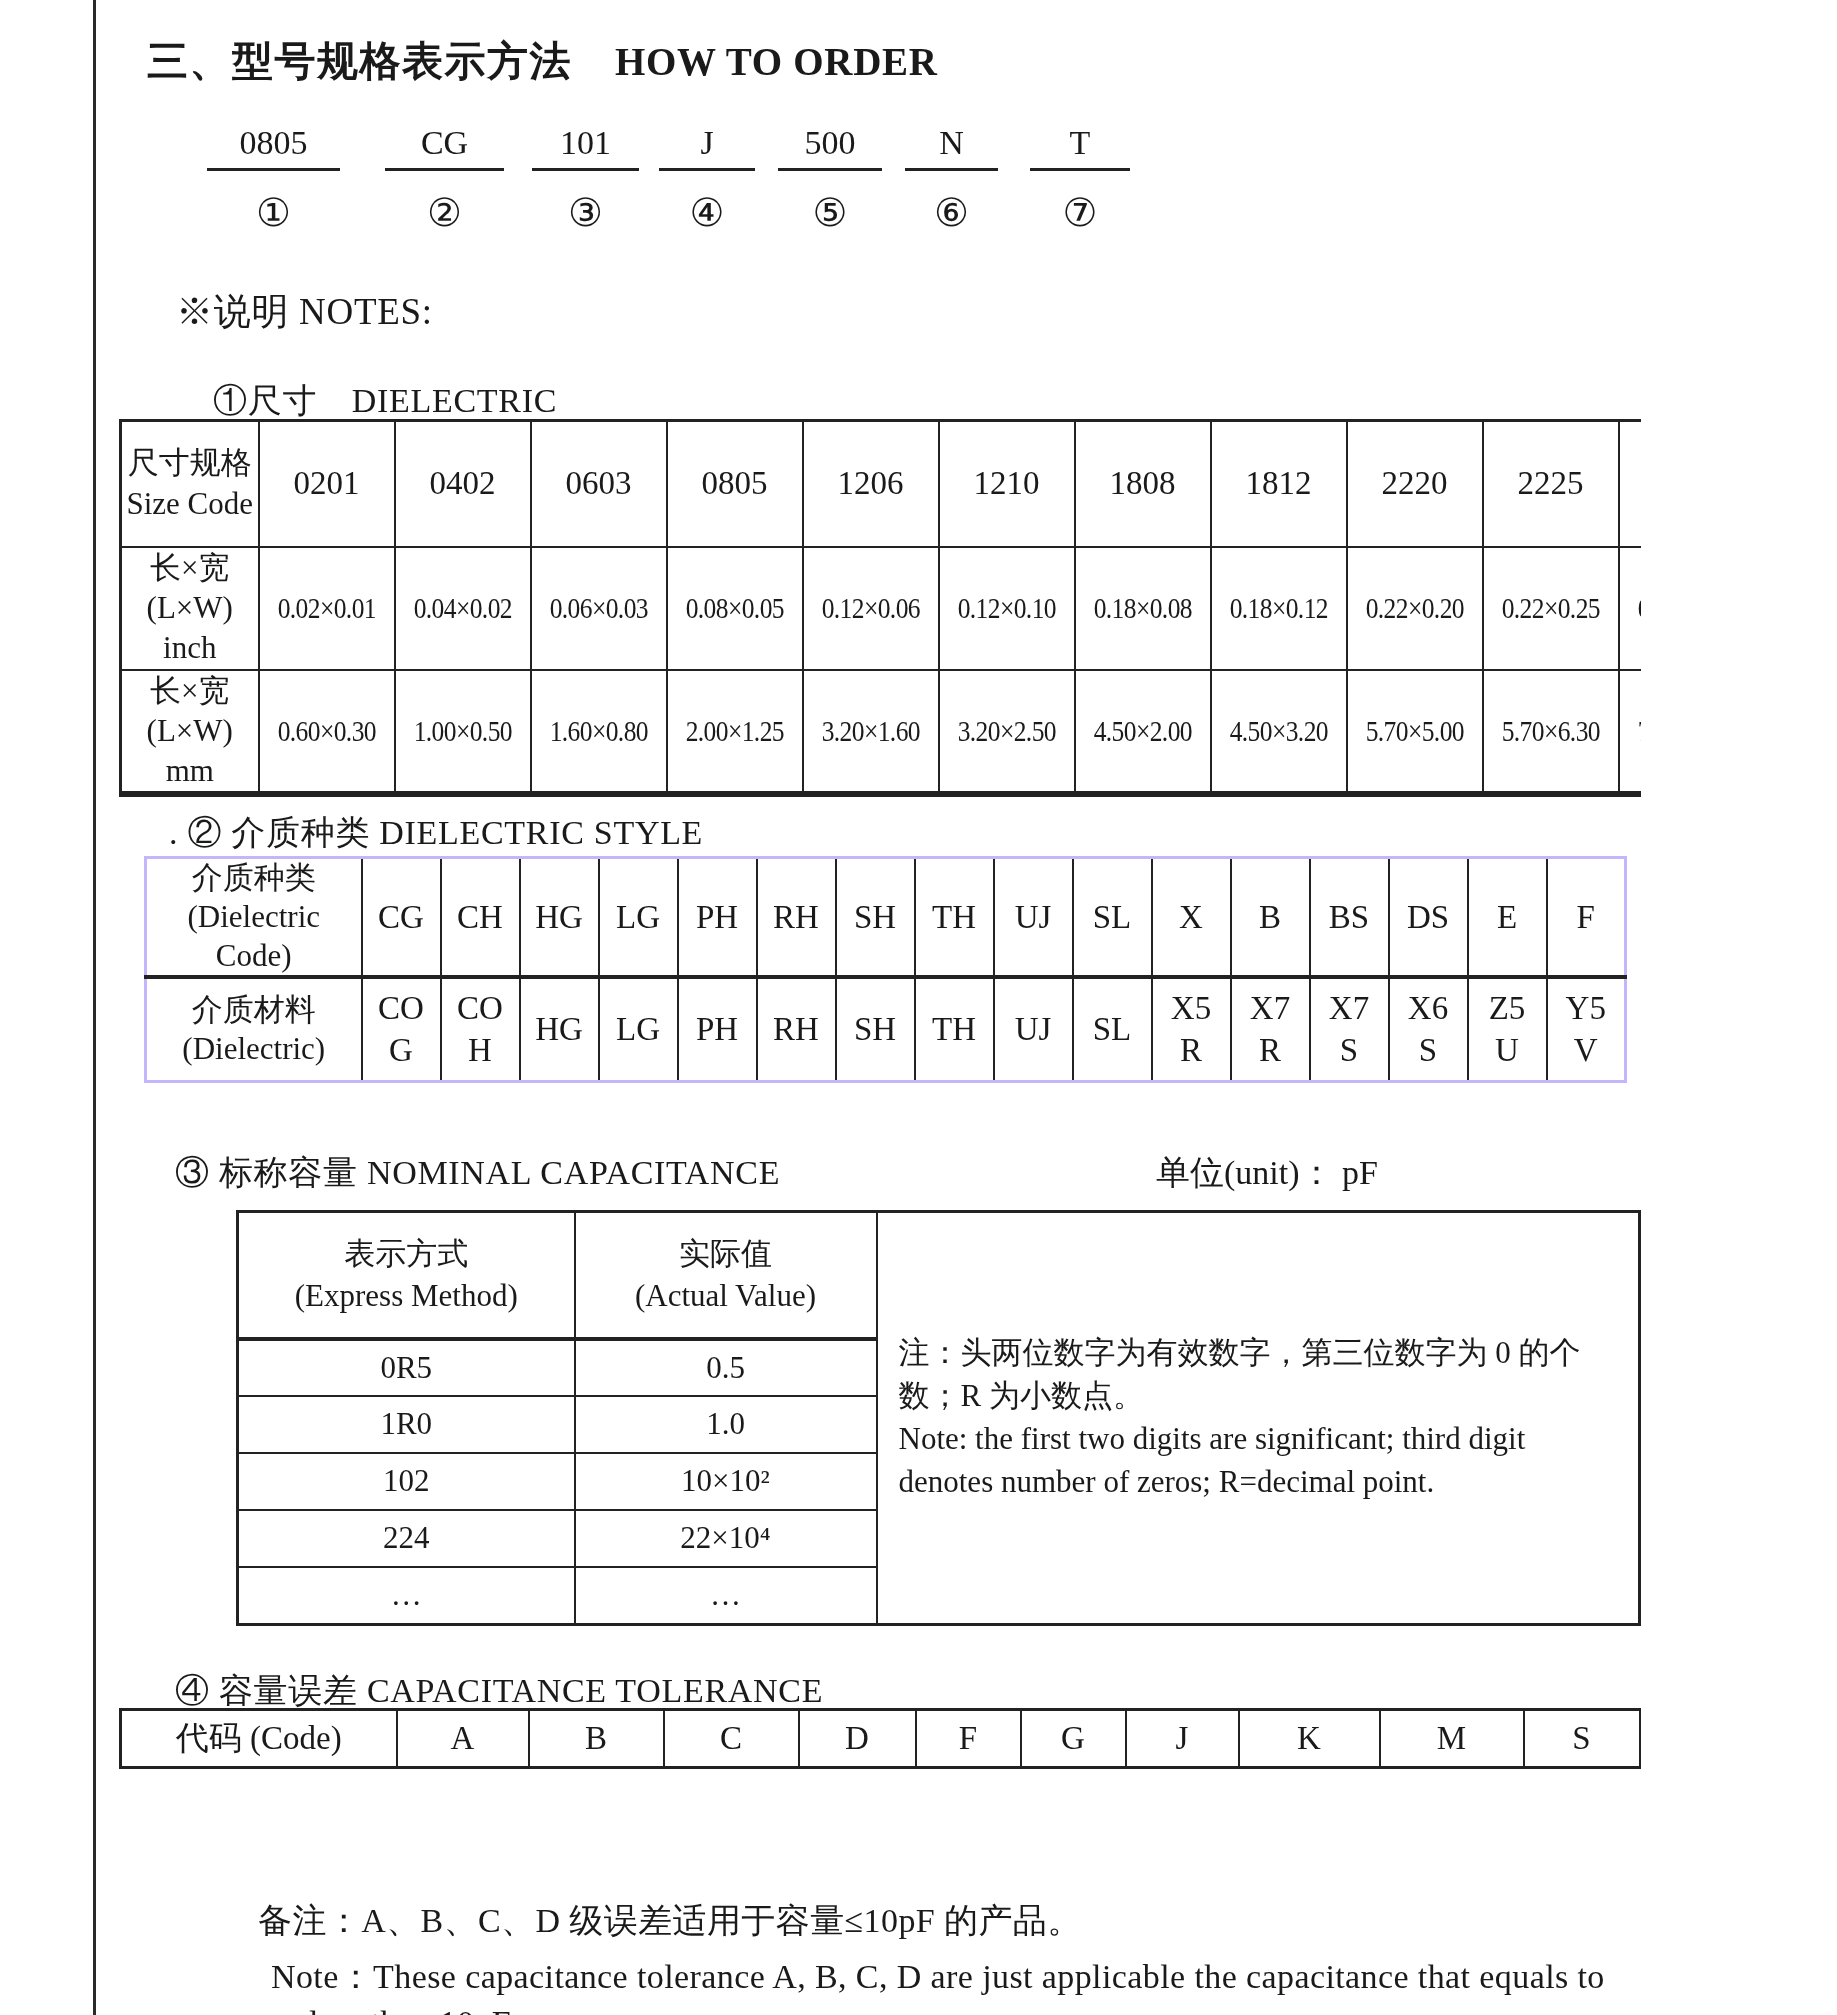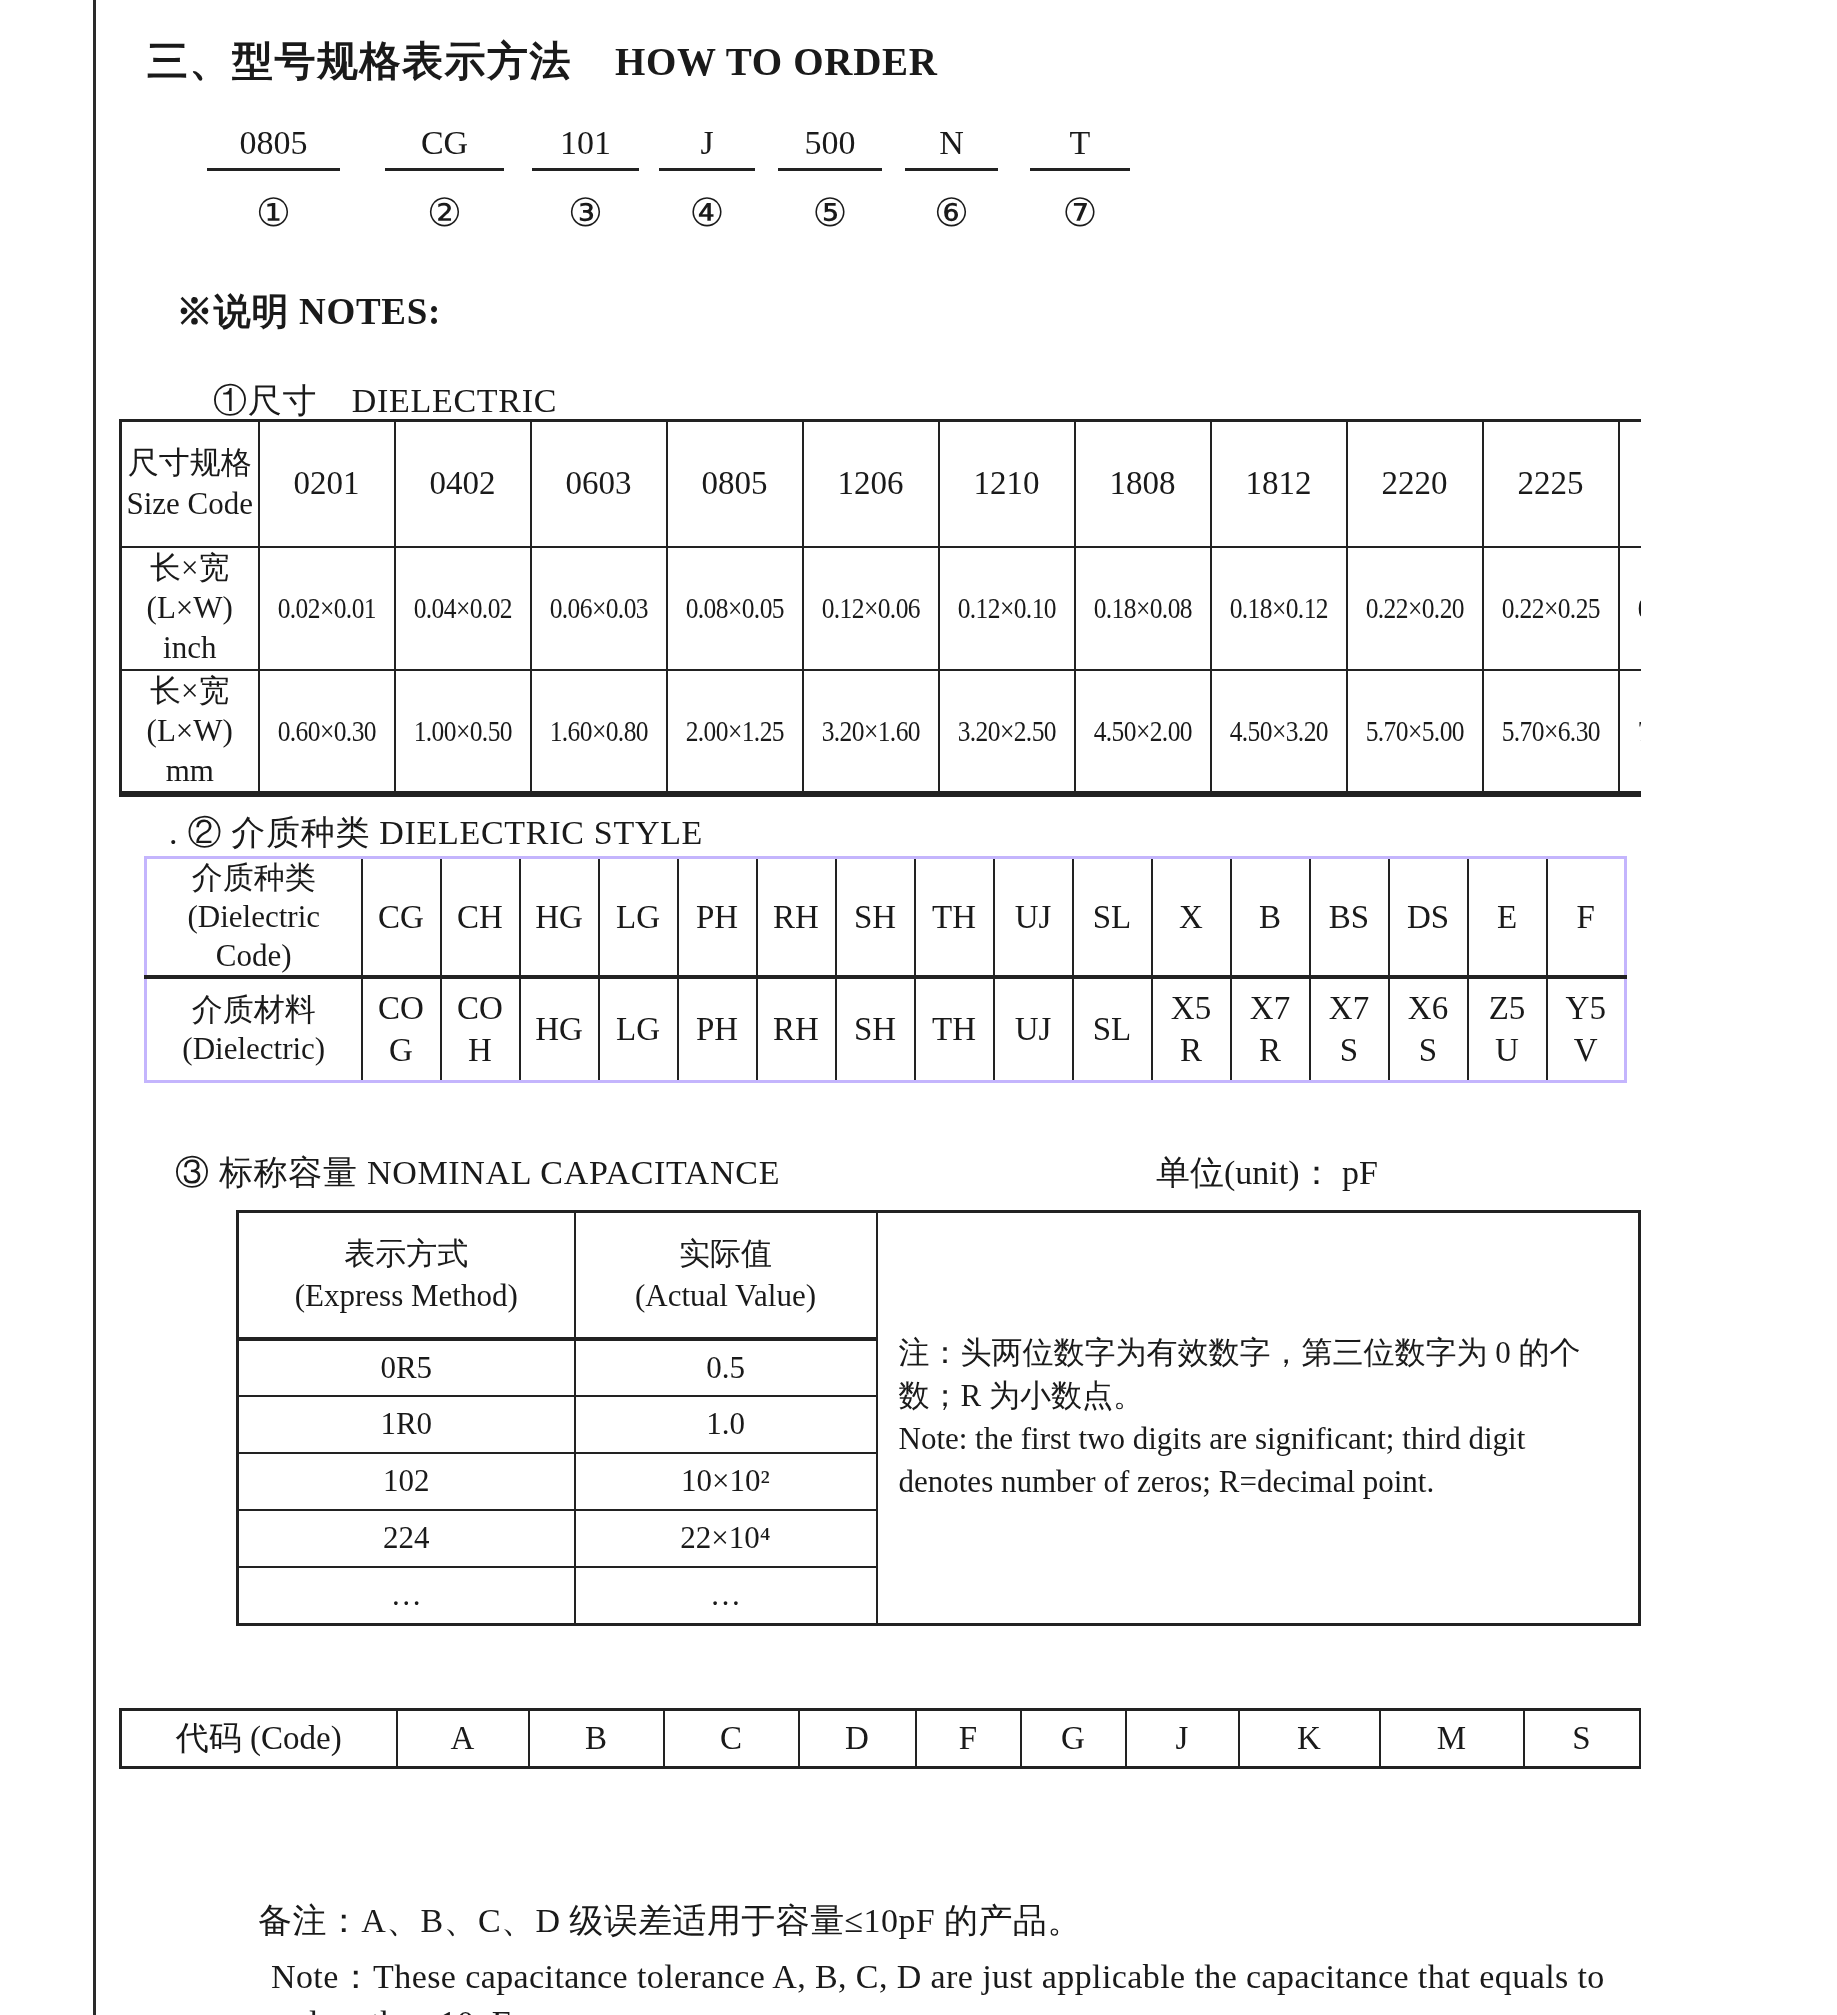--- a/index.html
+++ b/index.html
@@ -14,21 +14,21 @@
   .vline-right { position:absolute; left:1762px; top:0; width:3.7px; height:2015px; background:#2a2a2a; }
 
   .main-title { position:absolute; left:147px; top:34px; display:flex; gap:43px; align-items:baseline; }
   .main-title .zh { font-size:41px; font-weight:bold; letter-spacing:1.5px; }
   .main-title .en { font-size:39px; font-weight:bold; letter-spacing:0.7px; }
 
   .order-col { position:absolute; top:124px; text-align:center; }
   .order-col .code { font-size:34px; border-bottom:3px solid #222; padding:0 4.4px 6px 4.4px; }
   .order-col .circle { font-size:39px; margin-top:19px; }
 
-  .notes-heading { position:absolute; left:176px; top:287px; font-size:37px; font-weight:bold; letter-spacing:0.7px;text-align:center; }
+  .notes-heading { position:absolute; left:176px; top:287px; font-size:37px; font-weight:normal; letter-spacing:0.7px;text-align:center; }
 
   .sec-title { position:absolute; font-size:34px; letter-spacing:0.7px; }
   #dim-title { left:213px; top:378px; }
   #diel-title { left:169px; top:810px; }
   #cap-title { left:175px; top:1150px; }
   #cap-unit  { left:1156px; top:1150px; font-size:34px; position:absolute; }
   #tol-title { left:175px; top:1668px; }
 
   table { border-collapse:collapse; table-layout:fixed; position:absolute; }
   td { border:2.2px solid #222; text-align:center; vertical-align:middle; padding:0; overflow:hidden; }
@@ -279,20 +279,21 @@
       <td>224</td>
       <td>22×10⁴</td>
     </tr>
     <tr style="height:58px">
       <td>…</td>
       <td>…</td>
     </tr>
   </tbody>
     </table>
 
+  <div class="sec-title" id="tol-title">④ 容量误差 CAPACITANCE TOLERANCE</div>
 
   <table class="tbl4">
     <colgroup>
       <col style="width:276px">
         <col style="width:132px">
         <col style="width:135px">
         <col style="width:135px">
         <col style="width:117px">
         <col style="width:105px">
         <col style="width:105px">

